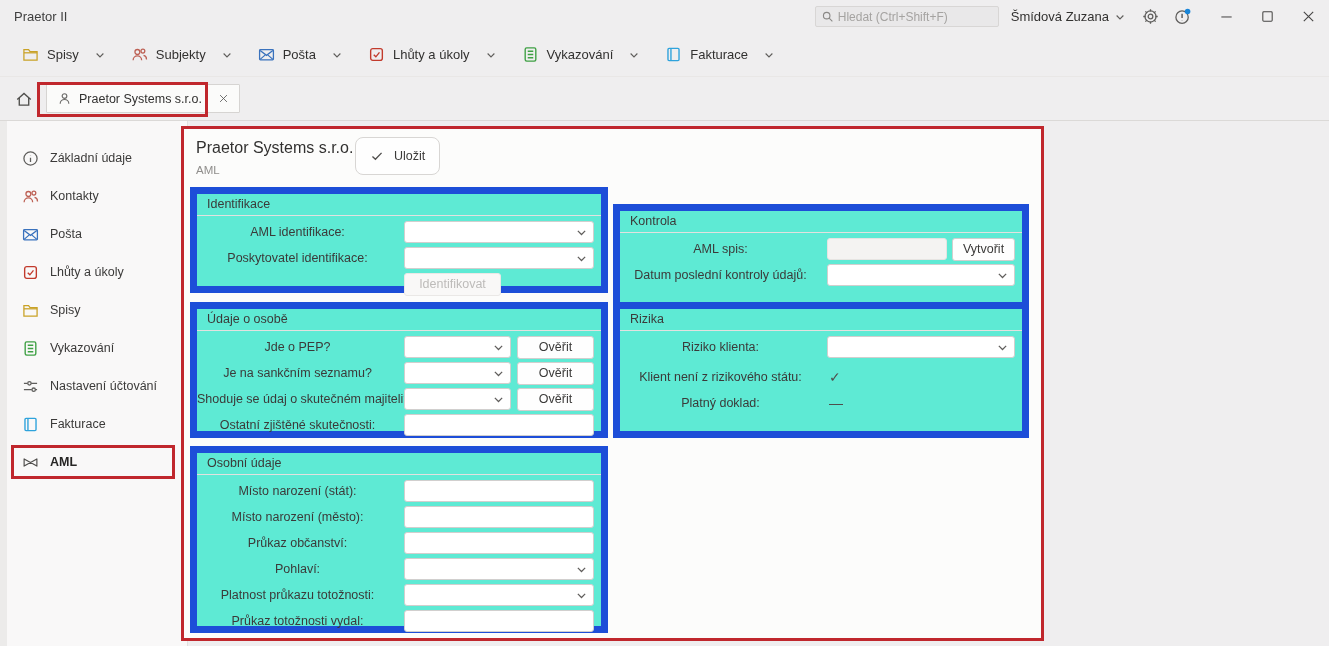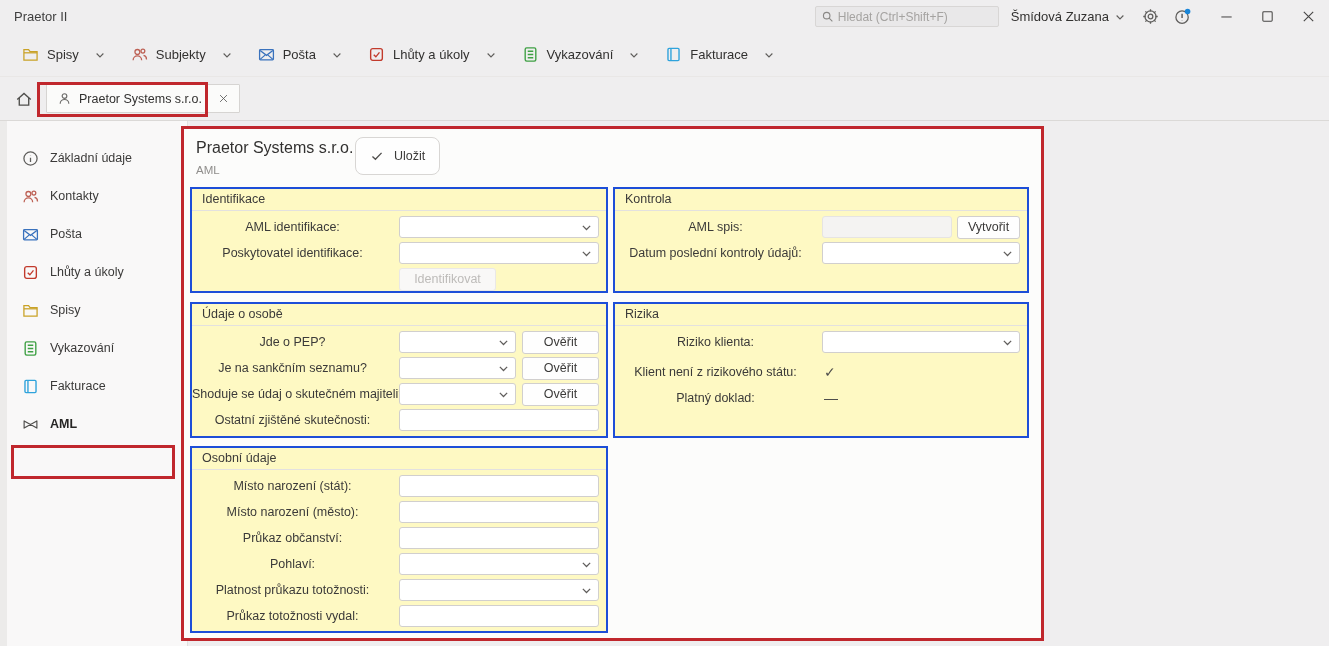--- a/index.html
+++ b/index.html
@@ -55,21 +55,21 @@
 
   .mainpanel { position:absolute; left:183px; top:7px; width:859px; height:511px; background:#fcfcfb; }
   .mp-title { position:absolute; left:13px; top:11px; font-size:16px; color:#323130; }
   .mp-sub { position:absolute; left:13px; top:36px; font-size:11.5px; color:#908e8c; }
   .savebtn { position:absolute; left:172px; top:9px; height:38px; display:flex; align-items:center;
     background:#fefefe; border:1px solid #d8d6d4; border-radius:8px; padding:0 14px;
     font:inherit; color:#3b3a39; cursor:pointer; }
   .savebtn .ic { width:14px; height:14px; color:#4f4e4c; margin-right:10px; }
 
   
-  .gbox { position:absolute; background:#fef9c3; border:2px solid #1d4ed8; }
+  .gbox { position:absolute; background:#5eead4; border:7px solid #1d4ed8; }
   .gb-title { height:22px; line-height:21px; padding:0 10px; border-bottom:1px solid #e3e1df;
     font-size:12.5px; color:#3b3a39; }
   .gb-body { padding-top:3px; }
   .row { display:flex; align-items:center; height:26px; padding-right:7px; }
   .rlabel { width:207px; text-align:center; padding-right:6px; color:#3b3a39; flex:none;
     white-space:nowrap; overflow:hidden; }
   .rctl { flex:1; display:flex; min-width:0; }
   .combo { position:relative; height:22px; background:#fff; border:1px solid #d1cfce;
     border-radius:3px; flex:1; cursor:pointer; }
   .combo .combo-chev { position:absolute; right:5px; top:4px; width:13px; height:13px; color:#605e5c; }
@@ -312,20 +312,31 @@
     <div class="side-item">
       <span class="ic si-ic" style="color: rgb(63, 160, 68);">
           <svg viewBox="0 0 16 16" fill="none" stroke="currentColor" stroke-width="1.3">
             <rect x="3" y="1.8" width="10" height="12.4" rx="1.4"></rect>
             <path d="M5.4 5h5.2M5.4 8h5.2M5.4 11h5.2"></path>
           </svg>
         </span>
       <span class="side-label">Vykazování</span>
     </div>
     <div class="side-item">
+      <span class="ic si-ic" style="color: rgb(95, 94, 92);">
+          <svg viewBox="0 0 16 16" fill="none" stroke="currentColor" stroke-width="1.2">
+            <path d="M1.8 5h3.4M8.6 5h5.6"></path>
+            <circle cx="7" cy="5" r="1.6"></circle>
+            <path d="M1.8 11h7.4M12.6 11h1.6"></path>
+            <circle cx="11" cy="11" r="1.6"></circle>
+          </svg>
+        </span>
+      <span class="side-label">Nastavení účtování</span>
+    </div>
+    <div class="side-item">
       <span class="ic si-ic" style="color: rgb(47, 163, 220);">
           <svg viewBox="0 0 16 16" fill="none" stroke="currentColor" stroke-width="1.3">
             <rect x="2.8" y="2.2" width="10.4" height="11.6" rx="1"></rect>
             <path d="M5.6 2.2v11.6"></path>
           </svg>
         </span>
       <span class="side-label">Fakturace</span>
     </div>
     <div class="side-item active">
       <span class="ic si-ic" style="color: rgb(79, 78, 76);">
@@ -378,21 +389,21 @@
         </div>
         <div class="row">
           <label class="rlabel"></label>
           <div class="rctl">
             <button class="btn wide disabled">Identifikovat</button>
           </div>
         </div>
       </div>
     </div>
 
-    <div class="gbox" style="left:430px;top:59px;width:416px;height:106px;">
+    <div class="gbox" style="left:430px;top:76px;width:416px;height:106px;">
       <div class="gb-title">Kontrola</div>
       <div class="gb-body">
         <div class="row">
           <label class="rlabel">AML spis:</label>
           <div class="rctl">
             <input class="txt disabled" readonly="" value="" style="">
             <button class="btn md">Vytvořit</button>
           </div>
         </div>
         <div class="row">

